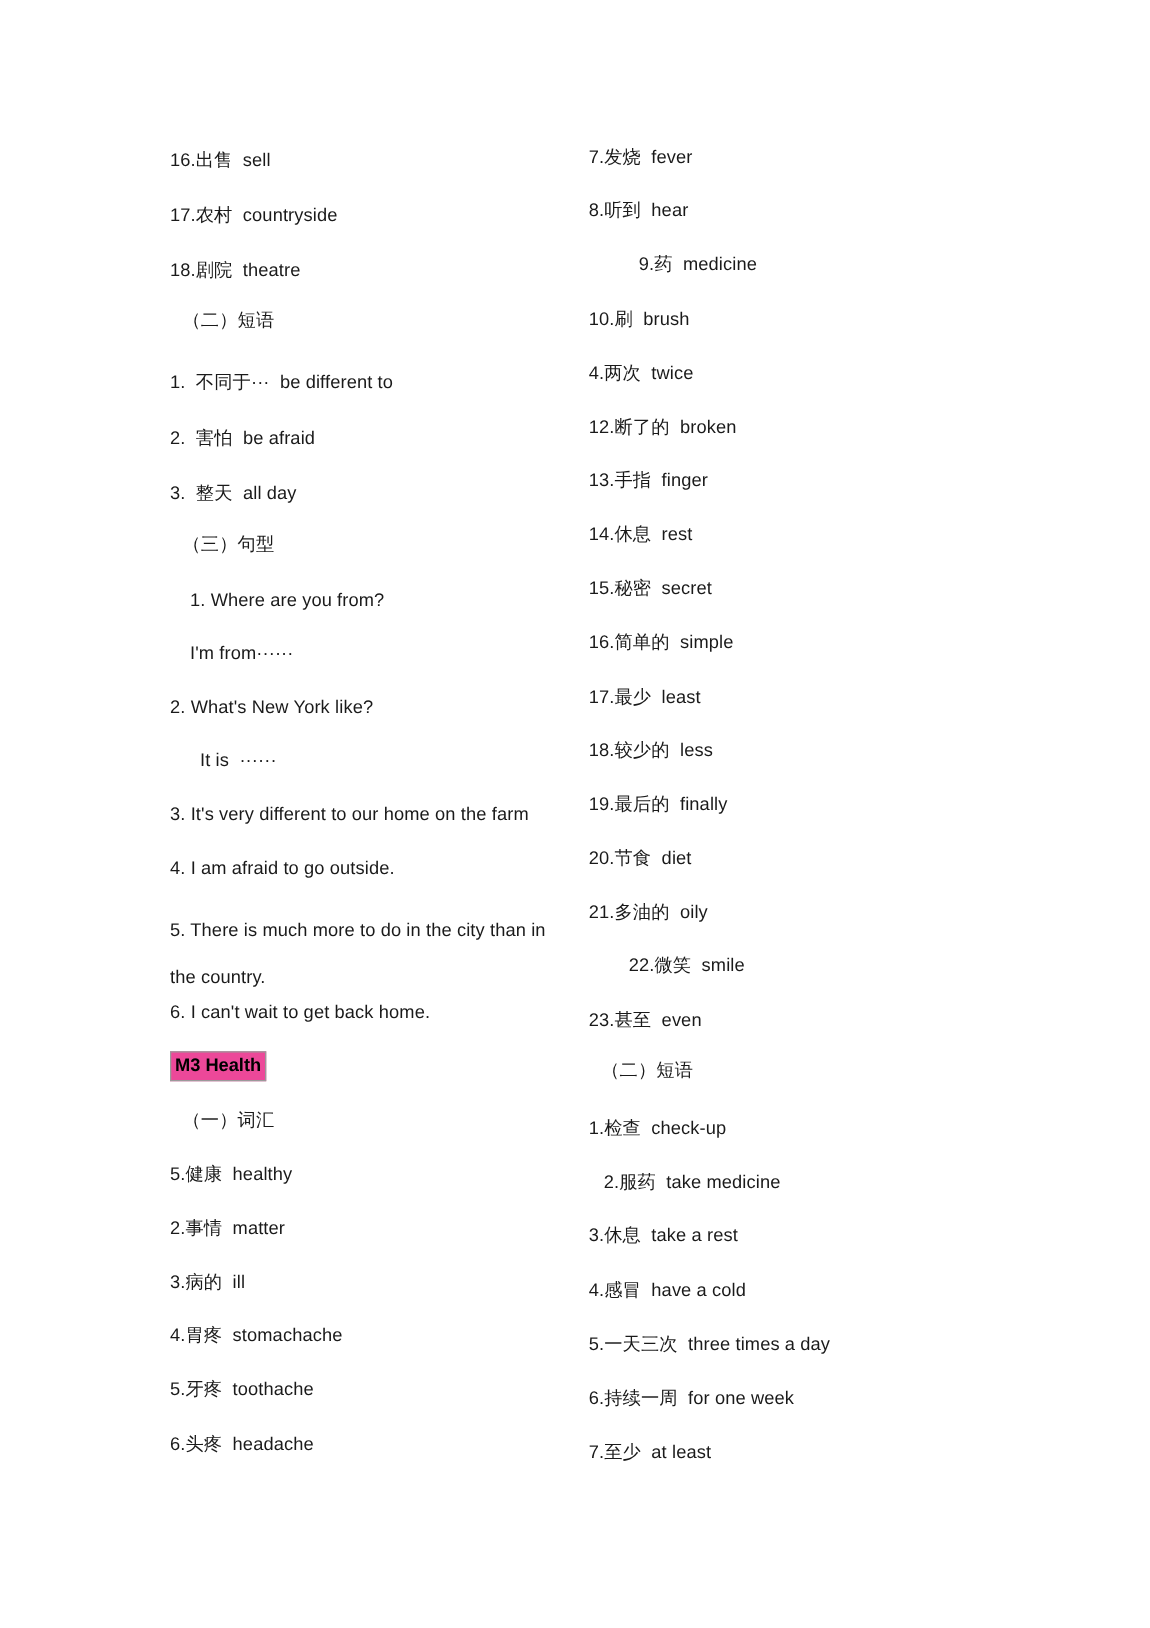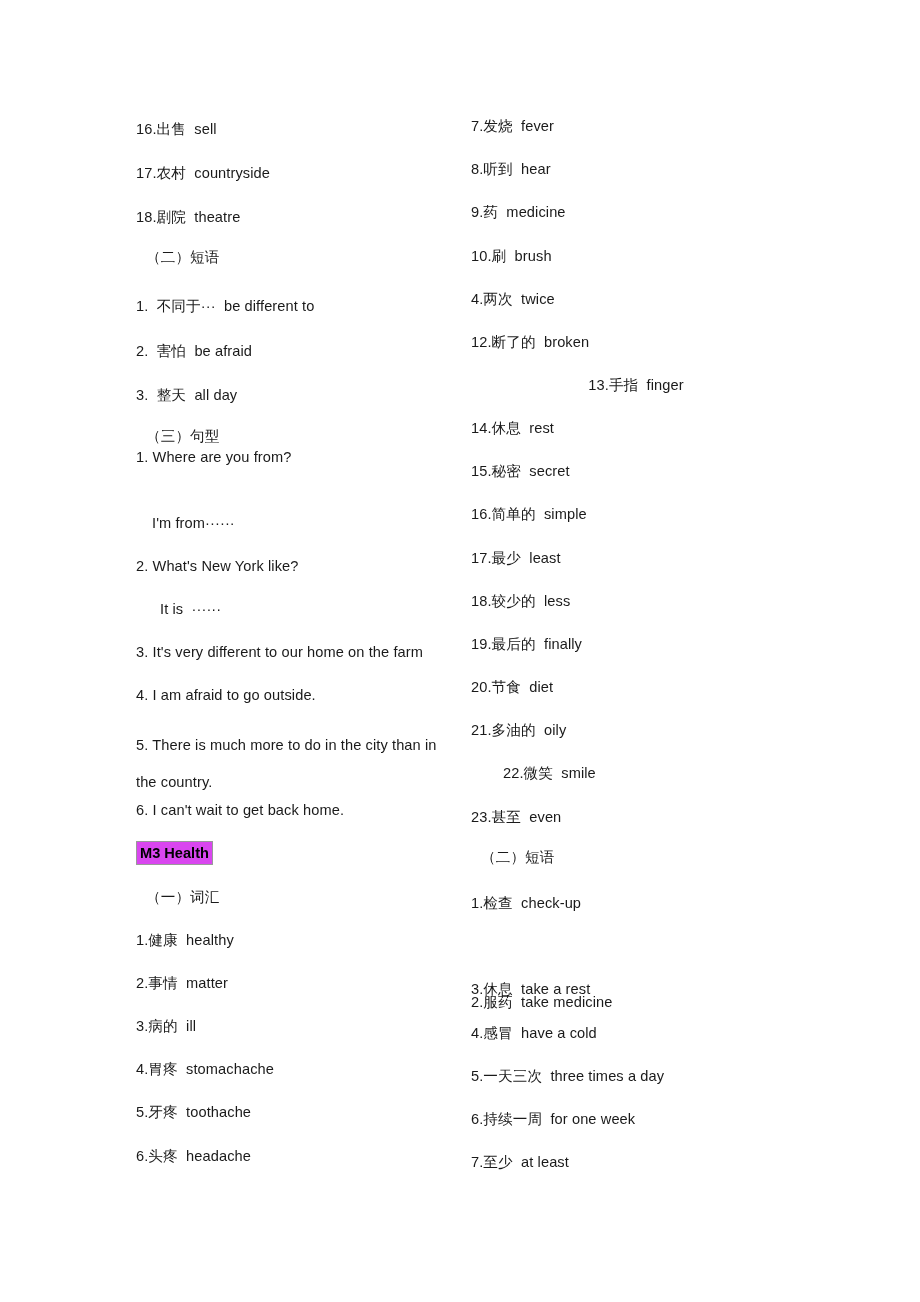--- a/index.html
+++ b/index.html
@@ -59,75 +59,75 @@
     left: 0;
     font-size: 14.6px;
     line-height: 18px;
     font-weight: bold;
     color: #000000;
   }
   .module-heading .boxed {
     display: inline-block;
     border: 1px solid #9a9a9a;
     padding: 2px 3px 2px 3px;
-    background: #d946ef;
+    background: #ec4899;
   }
 </style>
 </head>
 <body>
 
 <div id="page">
 
   <div class="column" id="col-left">
       <div class="line" style="top: 118px;">16.出售  sell</div>
       <div class="line" style="top: 162px;">17.农村  countryside</div>
       <div class="line" style="top: 206px;">18.剧院  theatre</div>
       <div class="line indent-head" style="top: 246px;">（二）短语</div>
       <div class="line" style="top: 295px;">1.  不同于···  be different to</div>
       <div class="line" style="top: 340px;">2.  害怕  be afraid</div>
       <div class="line" style="top: 384px;">3.  整天  all day</div>
       <div class="line indent-head" style="top: 425px;">（三）句型</div>
-      <div class="line" style="top: 446px;">1. Where are you from?</div>
+      <div class="line" style="top: 470px; margin-left: 16px;">1. Where are you from?</div>
       <div class="line indent-sub" style="top: 512px;">I'm from······</div>
       <div class="line" style="top: 555px;">2. What's New York like?</div>
       <div class="line indent-sub2" style="top: 598px;">It is  ······</div>
       <div class="line" style="top: 641px;">3. It's very different to our home on the farm</div>
       <div class="line" style="top: 684px;">4. I am afraid to go outside.</div>
       <div class="line wrap" style="top: 727px;">5. There is much more to do in the city than in the country.</div>
       <div class="line" style="top: 799px;">6. I can't wait to get back home.</div>
       <div class="line indent-head" style="top: 886px;">（一）词汇</div>
-      <div class="line" style="top: 929px;">1.健康  healthy</div>
+      <div class="line" style="top: 929px;">5.健康  healthy</div>
       <div class="line" style="top: 972px;">2.事情  matter</div>
       <div class="line" style="top: 1015px;">3.病的  ill</div>
       <div class="line" style="top: 1058px;">4.胃疼  stomachache</div>
       <div class="line" style="top: 1101px;">5.牙疼  toothache</div>
       <div class="line" style="top: 1145px;">6.头疼  headache</div>
       <div class="module-heading" style="top: 841px;"><span class="boxed">M3 Health</span></div>
     </div>
   <div class="column" id="col-right">
       <div class="line" style="top: 115px;">7.发烧  fever</div>
       <div class="line" style="top: 158px;">8.听到  hear</div>
-      <div class="line" style="top: 201px;">9.药  medicine</div>
+      <div class="line" style="top: 201px; margin-left: 40px;">9.药  medicine</div>
       <div class="line" style="top: 245px;">10.刷  brush</div>
       <div class="line" style="top: 288px;">4.两次  twice</div>
       <div class="line" style="top: 331px;">12.断了的  broken</div>
-      <div class="line" style="top: 374px; text-align: center;">13.手指  finger</div>
+      <div class="line" style="top: 374px;">13.手指  finger</div>
       <div class="line" style="top: 417px;">14.休息  rest</div>
       <div class="line" style="top: 460px;">15.秘密  secret</div>
       <div class="line" style="top: 503px;">16.简单的  simple</div>
       <div class="line" style="top: 547px;">17.最少  least</div>
       <div class="line" style="top: 590px;">18.较少的  less</div>
       <div class="line" style="top: 633px;">19.最后的  finally</div>
       <div class="line" style="top: 676px;">20.节食  diet</div>
       <div class="line" style="top: 719px;">21.多油的  oily</div>
       <div class="line" style="top: 762px; margin-left: 32px;">22.微笑  smile</div>
       <div class="line" style="top: 806px;">23.甚至  even</div>
       <div class="line indent-head" style="top: 846px;">（二）短语</div>
       <div class="line" style="top: 892px;">1.检查  check-up</div>
-      <div class="line" style="top: 991px;">2.服药  take medicine</div>
+      <div class="line" style="top: 935px; margin-left: 12px;">2.服药  take medicine</div>
       <div class="line" style="top: 978px;">3.休息  take a rest</div>
       <div class="line" style="top: 1022px;">4.感冒  have a cold</div>
       <div class="line" style="top: 1065px;">5.一天三次  three times a day</div>
       <div class="line" style="top: 1108px;">6.持续一周  for one week</div>
       <div class="line" style="top: 1151px;">7.至少  at least</div>
     </div>
 
 </div>
 
 </body></html>

